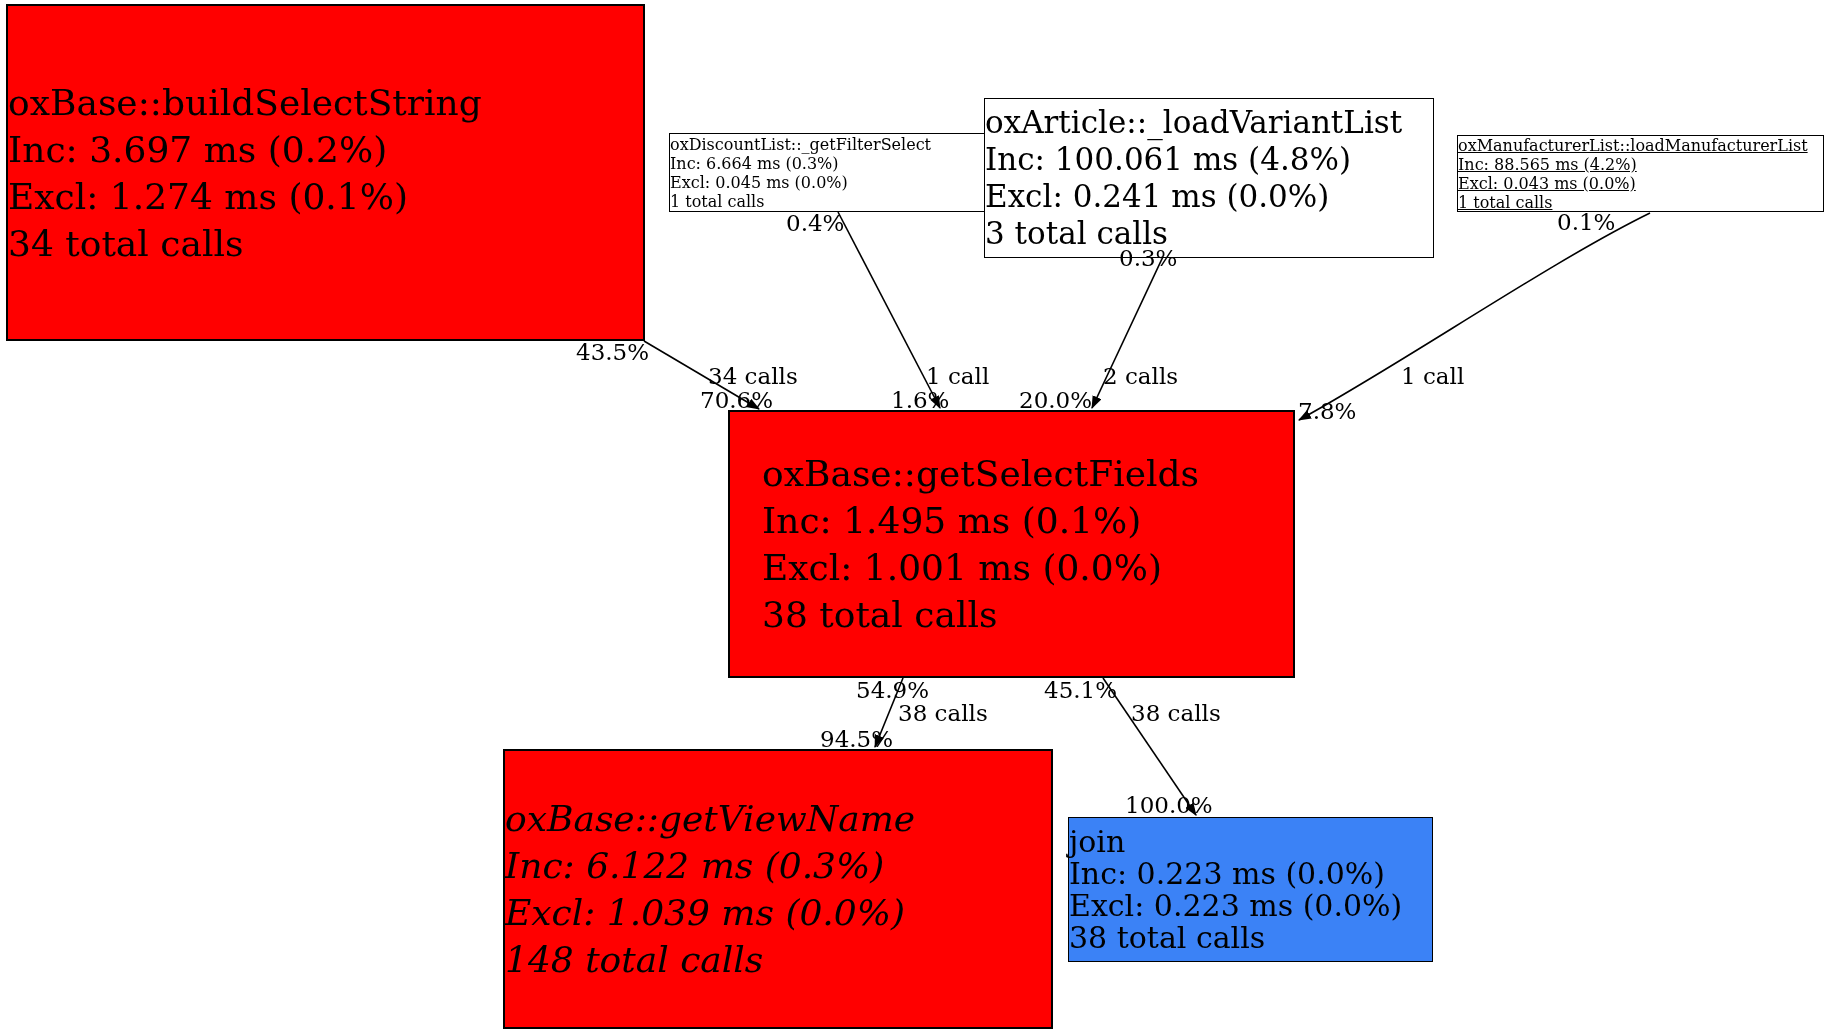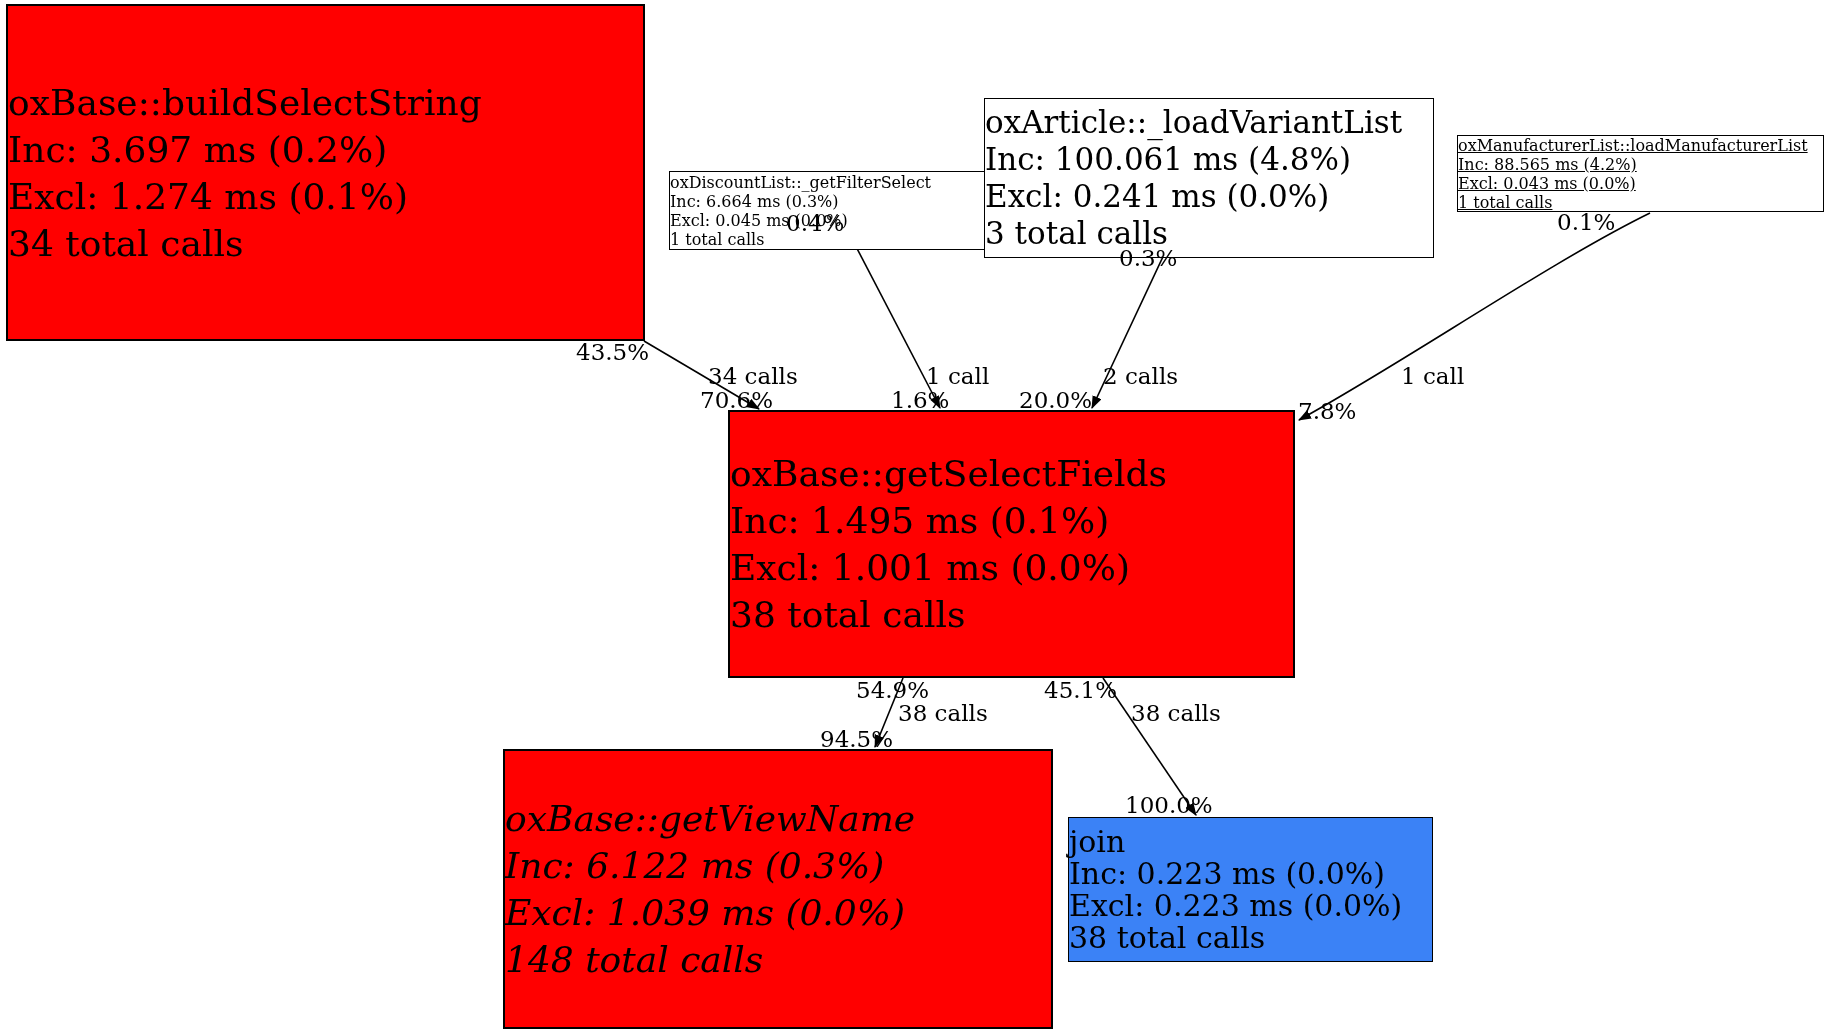--- a/index.html
+++ b/index.html
@@ -30,24 +30,24 @@
     border: 1px solid #000000;
     white-space: nowrap;
   }
   .node.red { border-width: 2px; }
   .node.big   .nline { font-size: 36px; line-height: 47px; }
   .node.mid   .nline { font-size: 31px; line-height: 37px; }
   .node.join  .nline { font-size: 30px; line-height: 32px; }
   .node.small .nline { font-size: 16px;  line-height: 19px; }
 
   .n-build   { left: 6px;    top: 4px;    width: 639px; height: 337px; }
-  .n-filter  { left: 669px;  top: 133px;  width: 323px; height: 79px; margin-top: 38px;  }
+  .n-filter  { left: 669px;  top: 133px;  width: 323px; height: 79px;  }
   .n-variant { left: 984px;  top: 98px;   width: 450px; height: 160px; }
   .n-manu    { left: 1457px; top: 135px;  width: 367px; height: 77px; text-decoration: underline;  }
-  .n-fields  { left: 728px;  top: 410px;  width: 567px; height: 268px; }
+  .n-fields  { left: 728px;  top: 410px;  width: 567px; height: 268px; padding-left: 32px; }
   .n-view    { left: 503px;  top: 749px;  width: 550px; height: 280px; }
   .n-join    { left: 1068px; top: 817px;  width: 365px; height: 145px; }
 
   .elabel {
     position: absolute;
     font-size: 23px;
     line-height: 21px;
     white-space: nowrap;
   }
 </style>

